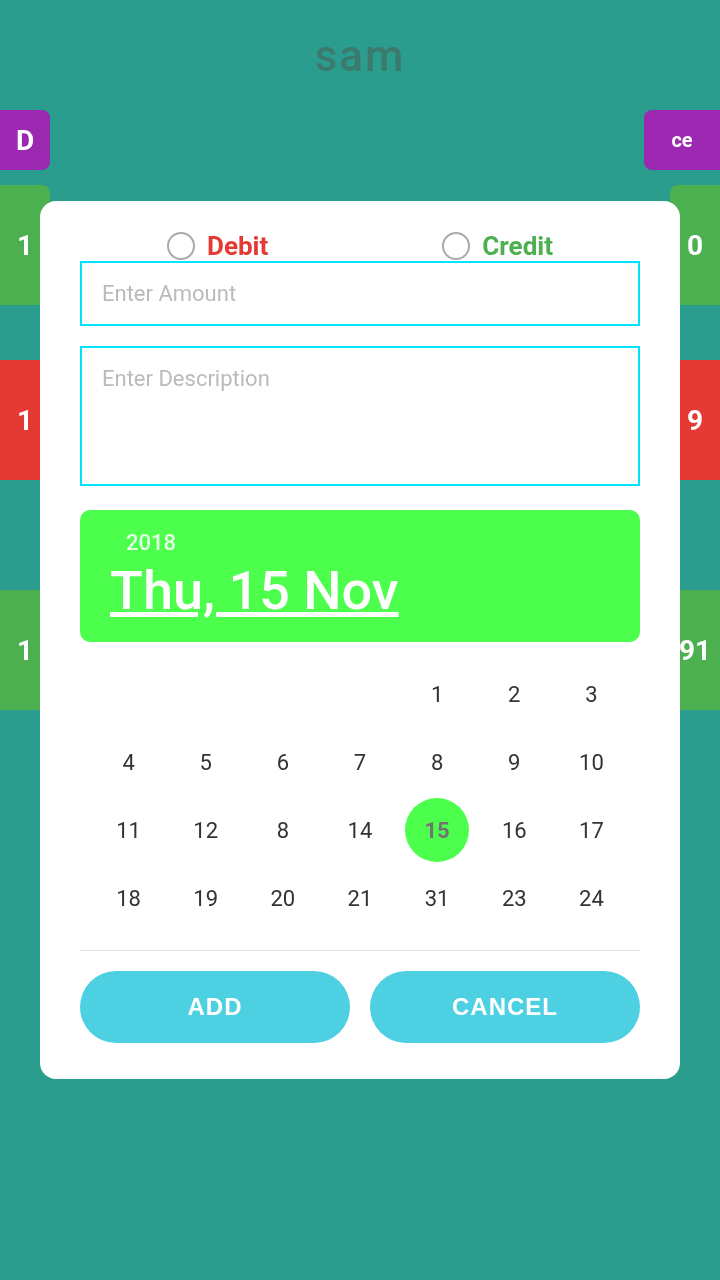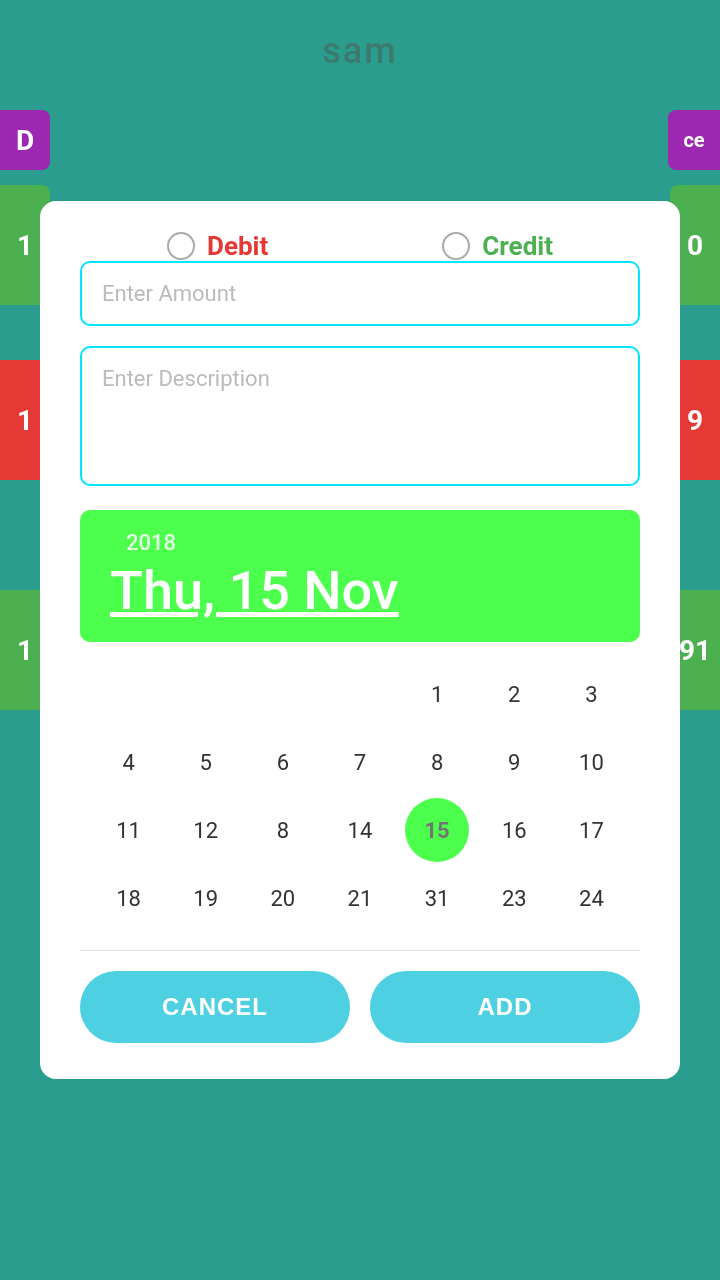--- a/index.html
+++ b/index.html
@@ -20,21 +20,21 @@
       background: #2a9d8f;
       display: flex;
       flex-direction: column;
       align-items: center;
       justify-content: flex-start;
       padding-top: 30px;
     }
 
     .bg-title {
       color: #3d7a6e;
-      font-size: 36px;
+      font-size: 44px;
       font-weight: 500;
       letter-spacing: 2px;
       margin-bottom: 10px;
     }
 
     
     .bg-tiles {
       position: absolute;
       top: 0; left: 0; right: 0; bottom: 0;
     }
@@ -102,21 +102,21 @@
     .radio-label-credit {
       font-size: 26px;
       font-weight: bold;
       color: #4caf50;
     }
 
     
     .input-field {
       width: 100%;
       border: 2.5px solid #00e5ff;
-      border-radius: 10px;
+      border-radius: 0;
       padding: 18px 20px;
       font-size: 22px;
       color: #999;
       outline: none;
       margin-bottom: 20px;
       resize: none;
       font-family: inherit;
     }
 
     .input-field::placeholder {
@@ -221,21 +221,21 @@
 </div>
 
 <div class="bg-tiles">
   <div class="tile" style="background:#4caf50; left:0; top:185px; width:50px; height:120px; border-radius:0 8px 8px 0;">1</div>
   <div class="tile" style="background:#4caf50; right:0; top:185px; width:50px; height:120px; border-radius:8px 0 0 8px;">0</div>
   <div class="tile" style="background:#e53935; left:0; top:360px; width:50px; height:120px; border-radius:0 8px 8px 0;">1</div>
   <div class="tile" style="background:#e53935; right:0; top:360px; width:50px; height:120px; border-radius:8px 0 0 8px;">9</div>
   <div class="tile" style="background:#4caf50; left:0; top:590px; width:50px; height:120px; border-radius:0 8px 8px 0;">1</div>
   <div class="tile" style="background:#4caf50; right:0; top:590px; width:50px; height:120px; border-radius:8px 0 0 8px;">91</div>
   <div class="tile" style="background:#9c27b0; left:0; top:110px; width:50px; height:60px; border-radius:0 8px 8px 0;">D</div>
-  <div class="tile" style="background:#9c27b0; right:0; top:110px; width:52px; height:60px; border-radius:8px 0 0 8px; font-size:20px;">ce</div>
+  <div class="tile" style="background:#9c27b0; right:0; top:110px; width:76px; height:60px; border-radius:8px 0 0 8px; font-size:20px;">ce</div>
 </div>
 
 <div class="modal-backdrop">
   <div class="modal">
 
     
     <div class="radio-row">
       <label class="radio-option">
         <div class="radio-circle"></div>
         <span class="radio-label-debit">Debit</span>
@@ -299,18 +299,18 @@
         <div class="cal-cell">31</div>
         <div class="cal-cell">23</div>
         <div class="cal-cell">24</div>
       </div>
     </div>
 
     <div class="cal-divider"></div>
 
     
     <div class="button-row">
+      <button class="btn">ADD</button>
       <button class="btn">CANCEL</button>
-      <button class="btn">ADD</button>
     </div>
 
   </div>
 </div>
 
 </body></html>

